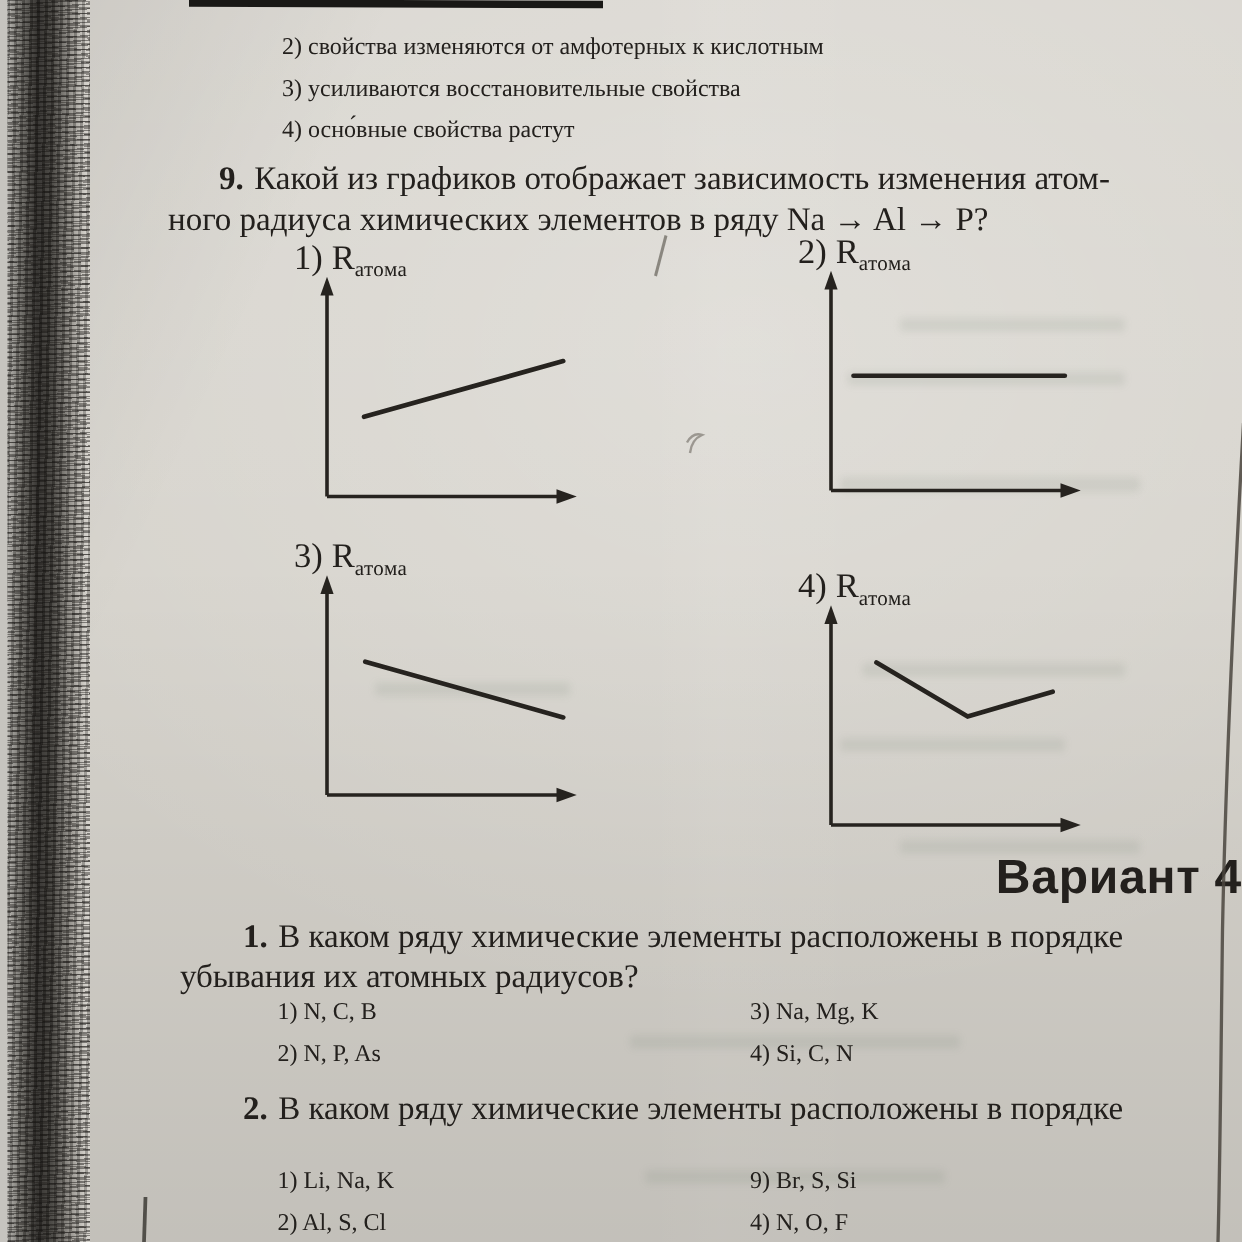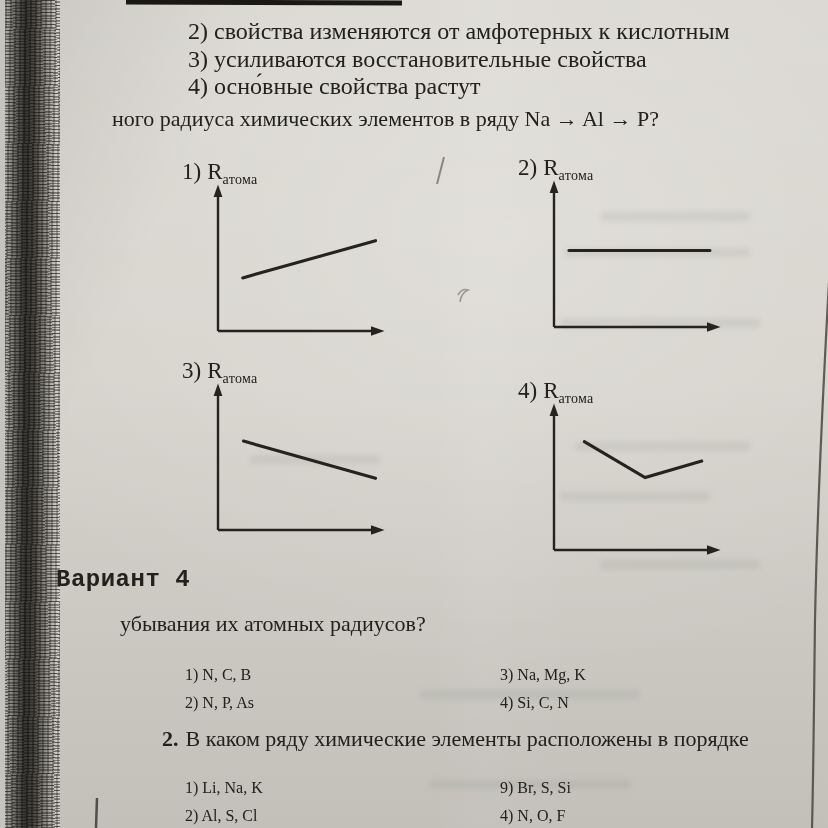--- a/index.html
+++ b/index.html
@@ -17,34 +17,34 @@
   .spine{
     position:absolute;left:5px;top:0;width:55px;height:828px;
     background:
       repeating-linear-gradient(176deg, rgba(18,16,14,0.45) 0 1px, rgba(0,0,0,0) 1px 3px),
       repeating-linear-gradient(3deg, rgba(30,27,24,0.40) 0 1px, rgba(0,0,0,0) 1px 4px),
       repeating-linear-gradient(91deg, rgba(10,9,8,0.25) 0 2px, rgba(255,255,255,0.05) 2px 5px),
       linear-gradient(90deg,#b4b2ad 0%,#6f6d68 16%,#2f2d2a 36%,#44423e 54%,#93908a 76%,#cfccc6 94%,#d6d3cc 100%);
   }
   .top-bar{position:absolute;background:#191816;}
   .txt{position:absolute;white-space:nowrap;}
-  .intro{left:188px;top:18px;font-size:24px;line-height:27.5px;}
+  .intro{left:188px;top:18px;font-size:16px;line-height:27.5px;}
   .q-block{font-size:22px;line-height:27px;}
   .qnum{font-weight:bold;margin-right:7px;}
   .q9{left:112px;top:105px;}
   .q9 .first{padding-left:34px;}
-  .variant{left:56px;top:566px;width:772px;text-align:left;
-    font-family:Liberation Mono, monospace;font-weight:bold;font-size:24px;letter-spacing:0.5px;}
+  .variant{left:56px;top:566px;width:772px;text-align:right;
+    font-family:Liberation Sans, sans-serif;font-weight:bold;font-size:32px;letter-spacing:0.5px;}
   .q1{left:120px;top:610px;}
   .q1 .first{padding-left:42px;}
   .q2{left:120px;top:725px;}
   .q2 .first{padding-left:42px;text-align:right;}
   .optcol{position:absolute;font-size:16px;line-height:28px;}
   .graph{position:absolute;width:212px;height:192px;}
-  .graph-label{position:absolute;left:0;top:0;font-size:23px;}
+  .graph-label{position:absolute;left:14px;top:0;font-size:23px;}
   .graph-label sub{font-size:14px;vertical-align:-5px;letter-spacing:0.3px;}
   .graph-label .rl{margin-left:6px;}
   .gplot{position:absolute;left:30px;top:24px;width:175px;height:155px;}
   .gplot .ax{stroke:#26231f;stroke-width:2.4;fill:none;}
   .gplot .ah{fill:#26231f;stroke:none;}
   .gplot .dline{stroke:#26231f;stroke-width:3.1;fill:none;stroke-linecap:round;}
   .deco{position:absolute;left:0;top:0;width:828px;height:828px;pointer-events:none;}
   .bleed{position:absolute;background:rgba(108,122,104,0.12);filter:blur(2.5px);border-radius:3px;}
 </style>
 </head>
@@ -66,20 +66,21 @@
   <div class="bleed" style="left:430px;top:780px;width:200px;height:9px;"></div>
   <div class="bleed" style="left:600px;top:560px;width:160px;height:9px;"></div>
 
   <div class="txt intro">
     <div>2) свойства изменяются от амфотерных к кислотным</div>
     <div>3) усиливаются восстановительные свойства</div>
     <div>4) осно́вные свойства растут</div>
   </div>
 
   <div class="txt q-block q9">
+    <div class="first"><b class="qnum">9.</b><span>Какой из графиков отображает зависимость изменения атом-</span></div>
     <div>ного радиуса химических элементов в ряду Na → Al → P?</div>
   </div>
 
   <div class="graph" style="left:182px;top:159px;">
     <div class="graph-label"><span>1)</span><span class="rl">R</span><sub>атома</sub></div>
     <svg class="gplot" viewBox="0 0 175 155">
         <line x1="6" y1="148" x2="6" y2="10" class="ax"></line>
         <polygon points="6,1.5 1.6,14 10.4,14" class="ah"></polygon>
         <line x1="6" y1="148" x2="162" y2="148" class="ax"></line>
         <polygon points="172.5,148 159,143.2 159,152.8" class="ah"></polygon>
@@ -116,20 +117,21 @@
         <polygon points="6,1.5 1.6,14 10.4,14" class="ah"></polygon>
         <line x1="6" y1="148" x2="162" y2="148" class="ax"></line>
         <polygon points="172.5,148 159,143.2 159,152.8" class="ah"></polygon>
         <polyline points="36.3,39.7 97.1,75.6 153.8,59.1" class="dline"></polyline>
       </svg>
   </div>
 
   <div class="txt variant">Вариант 4</div>
 
   <div class="txt q-block q1">
+    <div class="first"><b class="qnum">1.</b><span>В каком ряду химические элементы расположены в порядке</span></div>
     <div>убывания их атомных радиусов?</div>
   </div>
   <div class="optcol" style="left:185px;top:661px;">
     <div>1) N, C, B</div>
     <div>2) N, P, As</div>
   </div>
   <div class="optcol" style="left:500px;top:661px;">
     <div>3) Na, Mg, K</div>
     <div>4) Si, C, N</div>
   </div>

